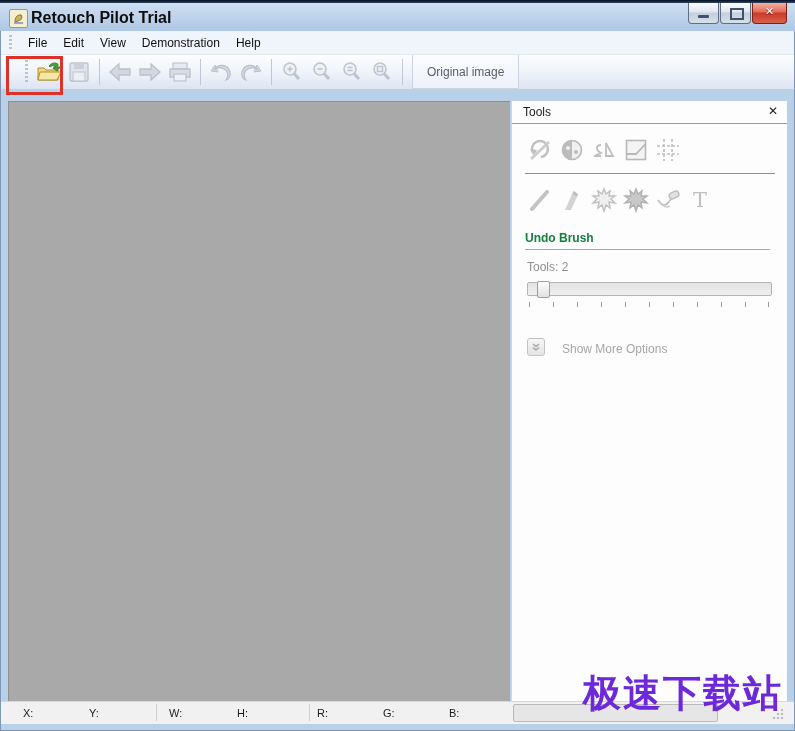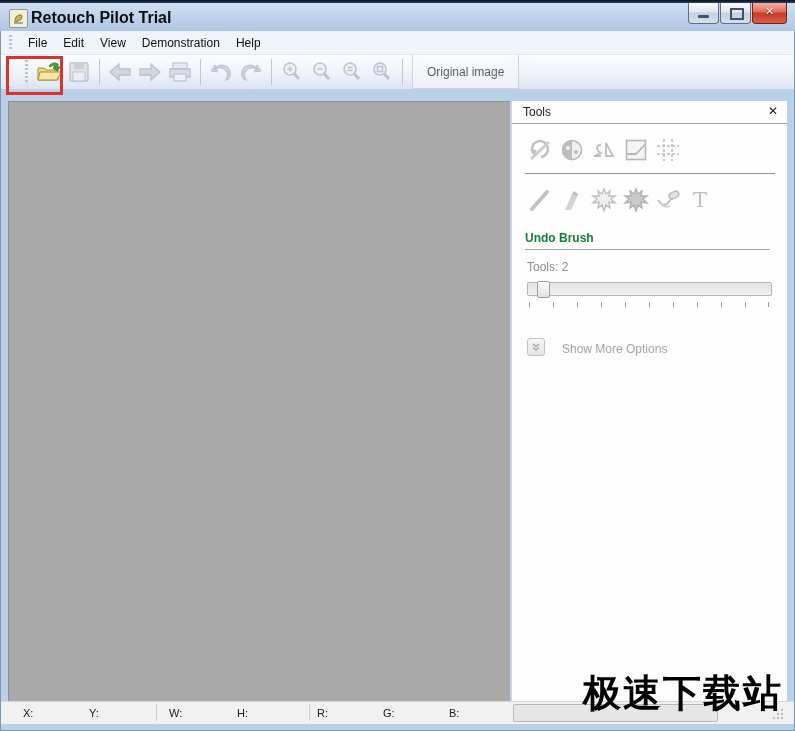--- a/index.html
+++ b/index.html
@@ -83,21 +83,21 @@
   .sb-grip{position:absolute;right:10px;bottom:3px;width:13px;height:13px;
           background:
            radial-gradient(circle at 11px 2px,#bdbdbd 1.4px,transparent 1.6px),
            radial-gradient(circle at 7px 6px,#bdbdbd 1.4px,transparent 1.6px),
            radial-gradient(circle at 11px 6px,#bdbdbd 1.4px,transparent 1.6px),
            radial-gradient(circle at 3px 10px,#bdbdbd 1.4px,transparent 1.6px),
            radial-gradient(circle at 7px 10px,#bdbdbd 1.4px,transparent 1.6px),
            radial-gradient(circle at 11px 10px,#bdbdbd 1.4px,transparent 1.6px);}
 
   .watermark{position:absolute;right:12px;bottom:12px;font-size:38px;font-weight:700;
-          color:#000000;letter-spacing:2px;z-index:9;font-family:"DejaVu Sans",sans-serif;}
+          color:#6d28d9;letter-spacing:2px;z-index:9;font-family:"DejaVu Sans",sans-serif;}
 </style>
 </head>
 <body>
 
 <div class="window">
 
   <div class="titlebar">
     <div class="app-icon">
       <svg width="15" height="15" viewBox="0 0 15 15">
         <path d="M4 11 Q4 5 8 4 Q11 3 11 6 Q11 9 7 10 Z" fill="#c9b25e" stroke="#8d7a30" stroke-width="1"></path>

